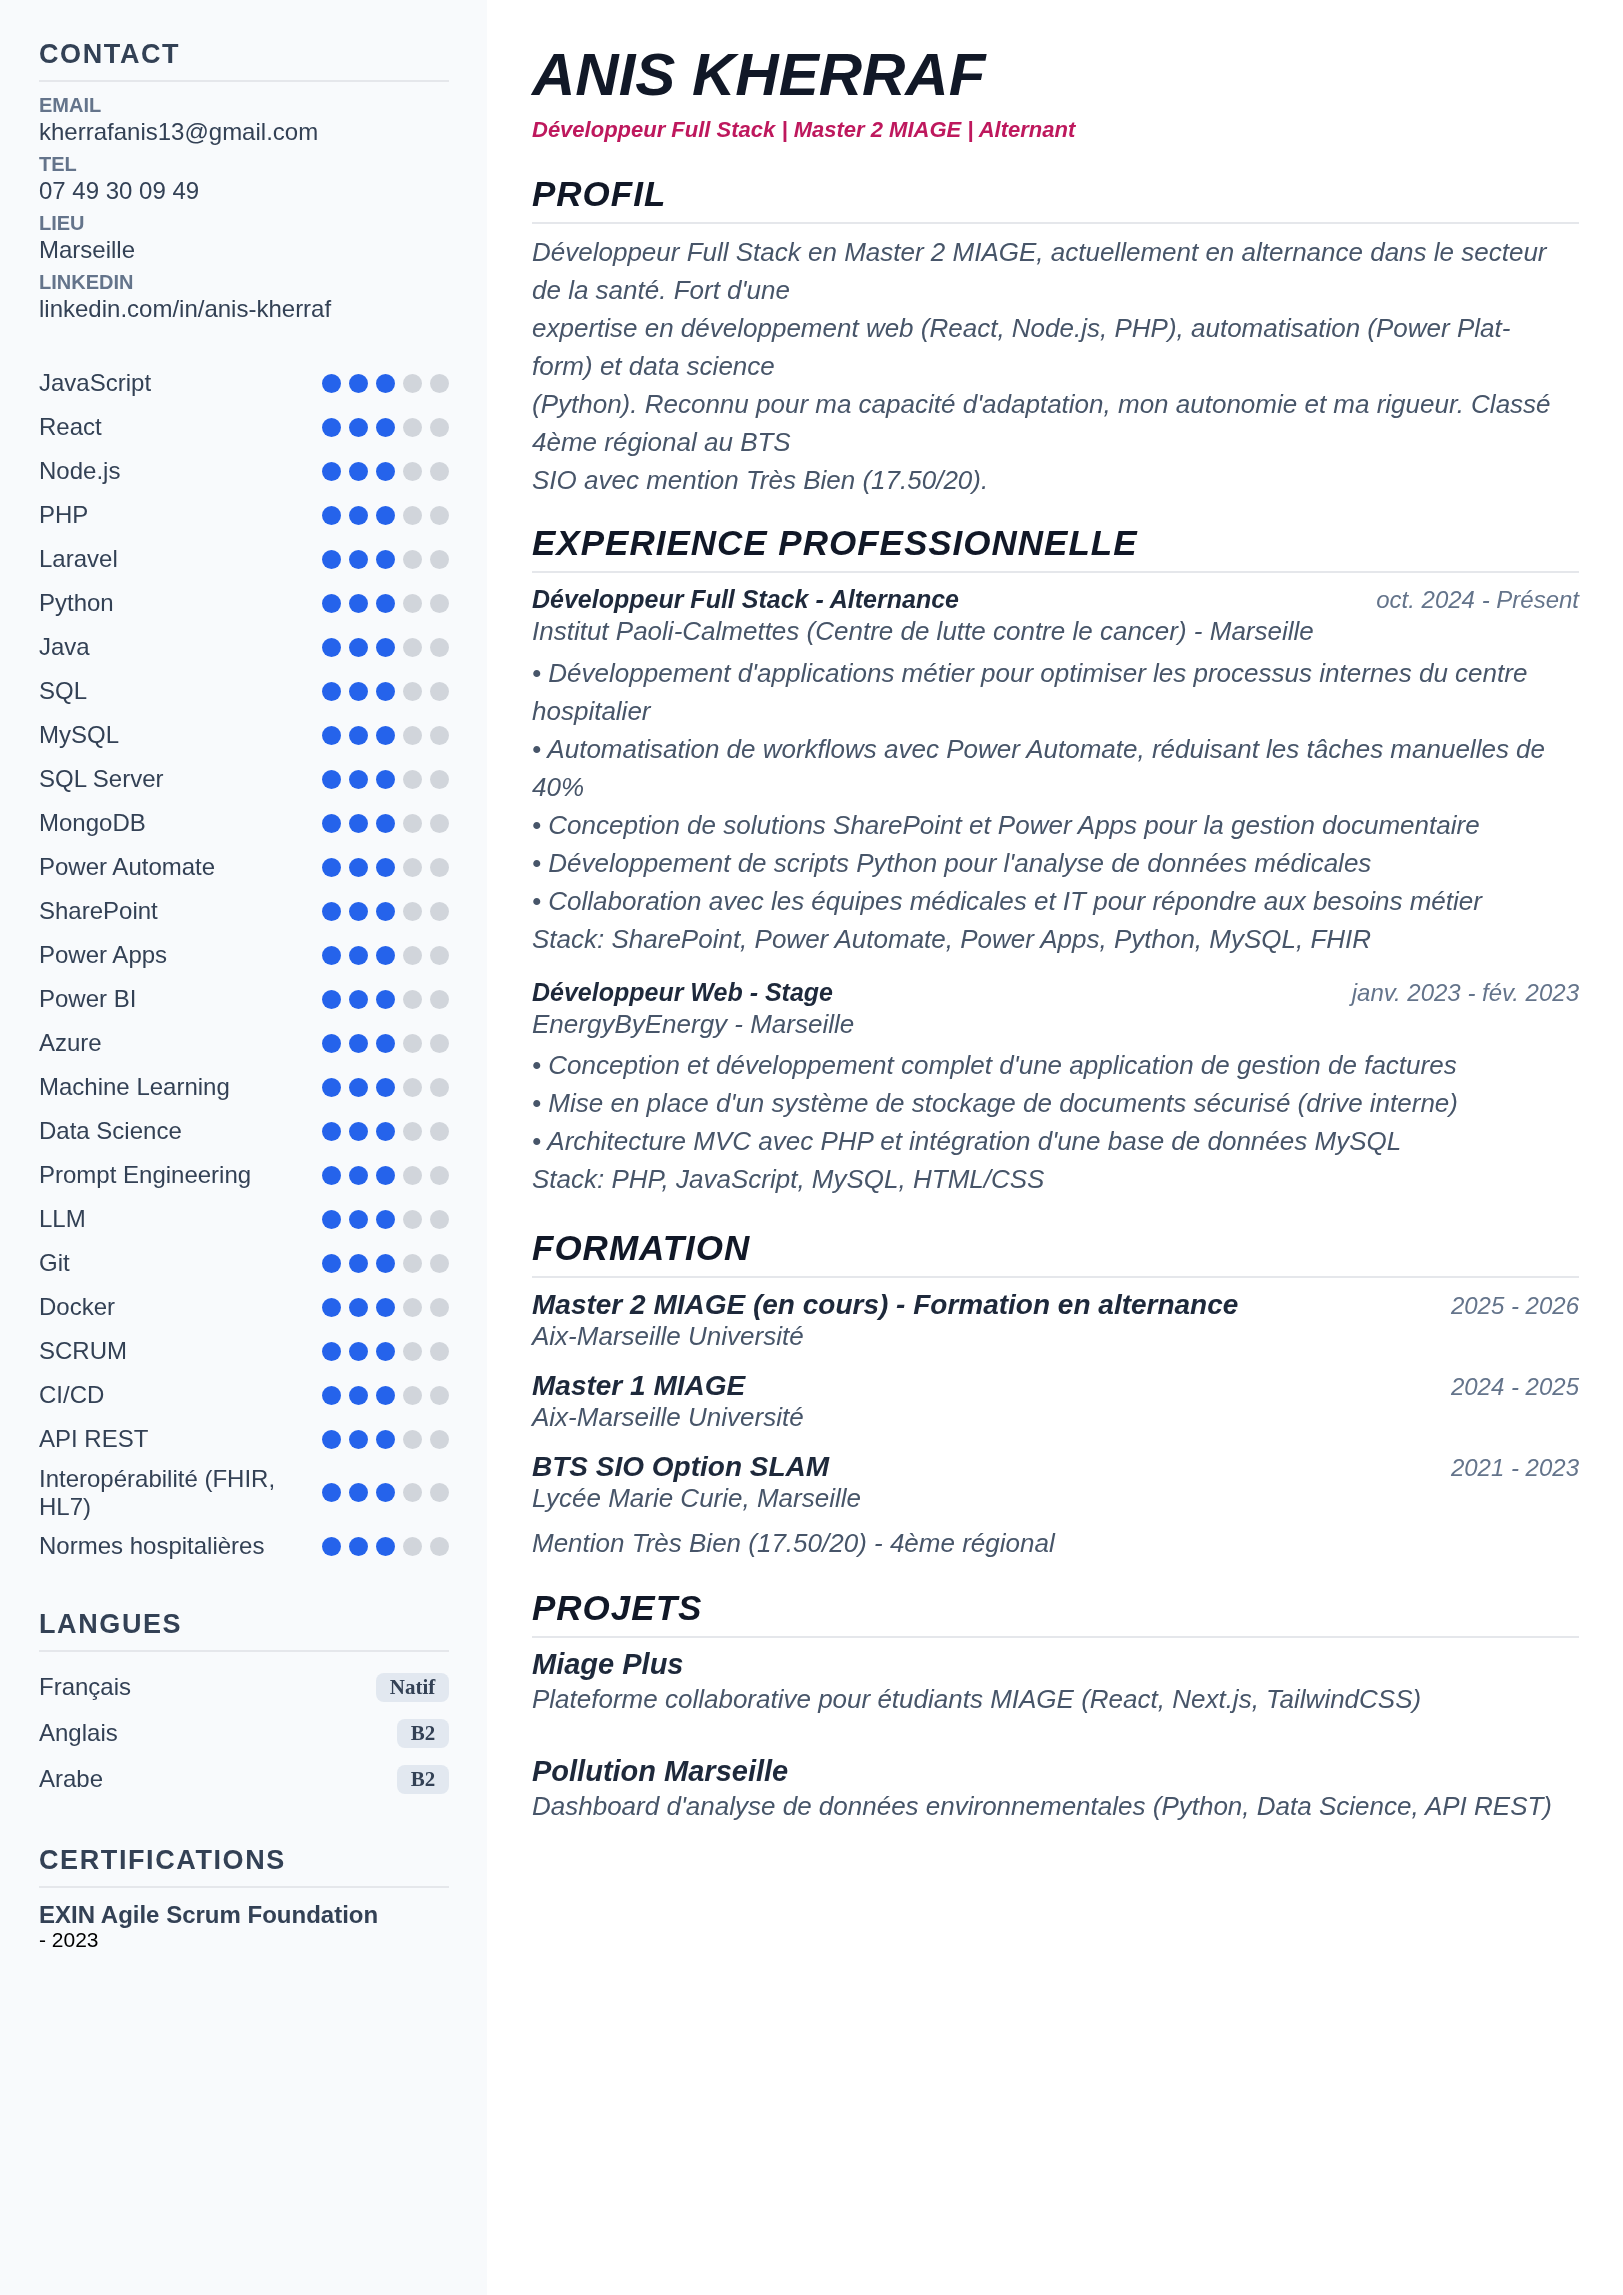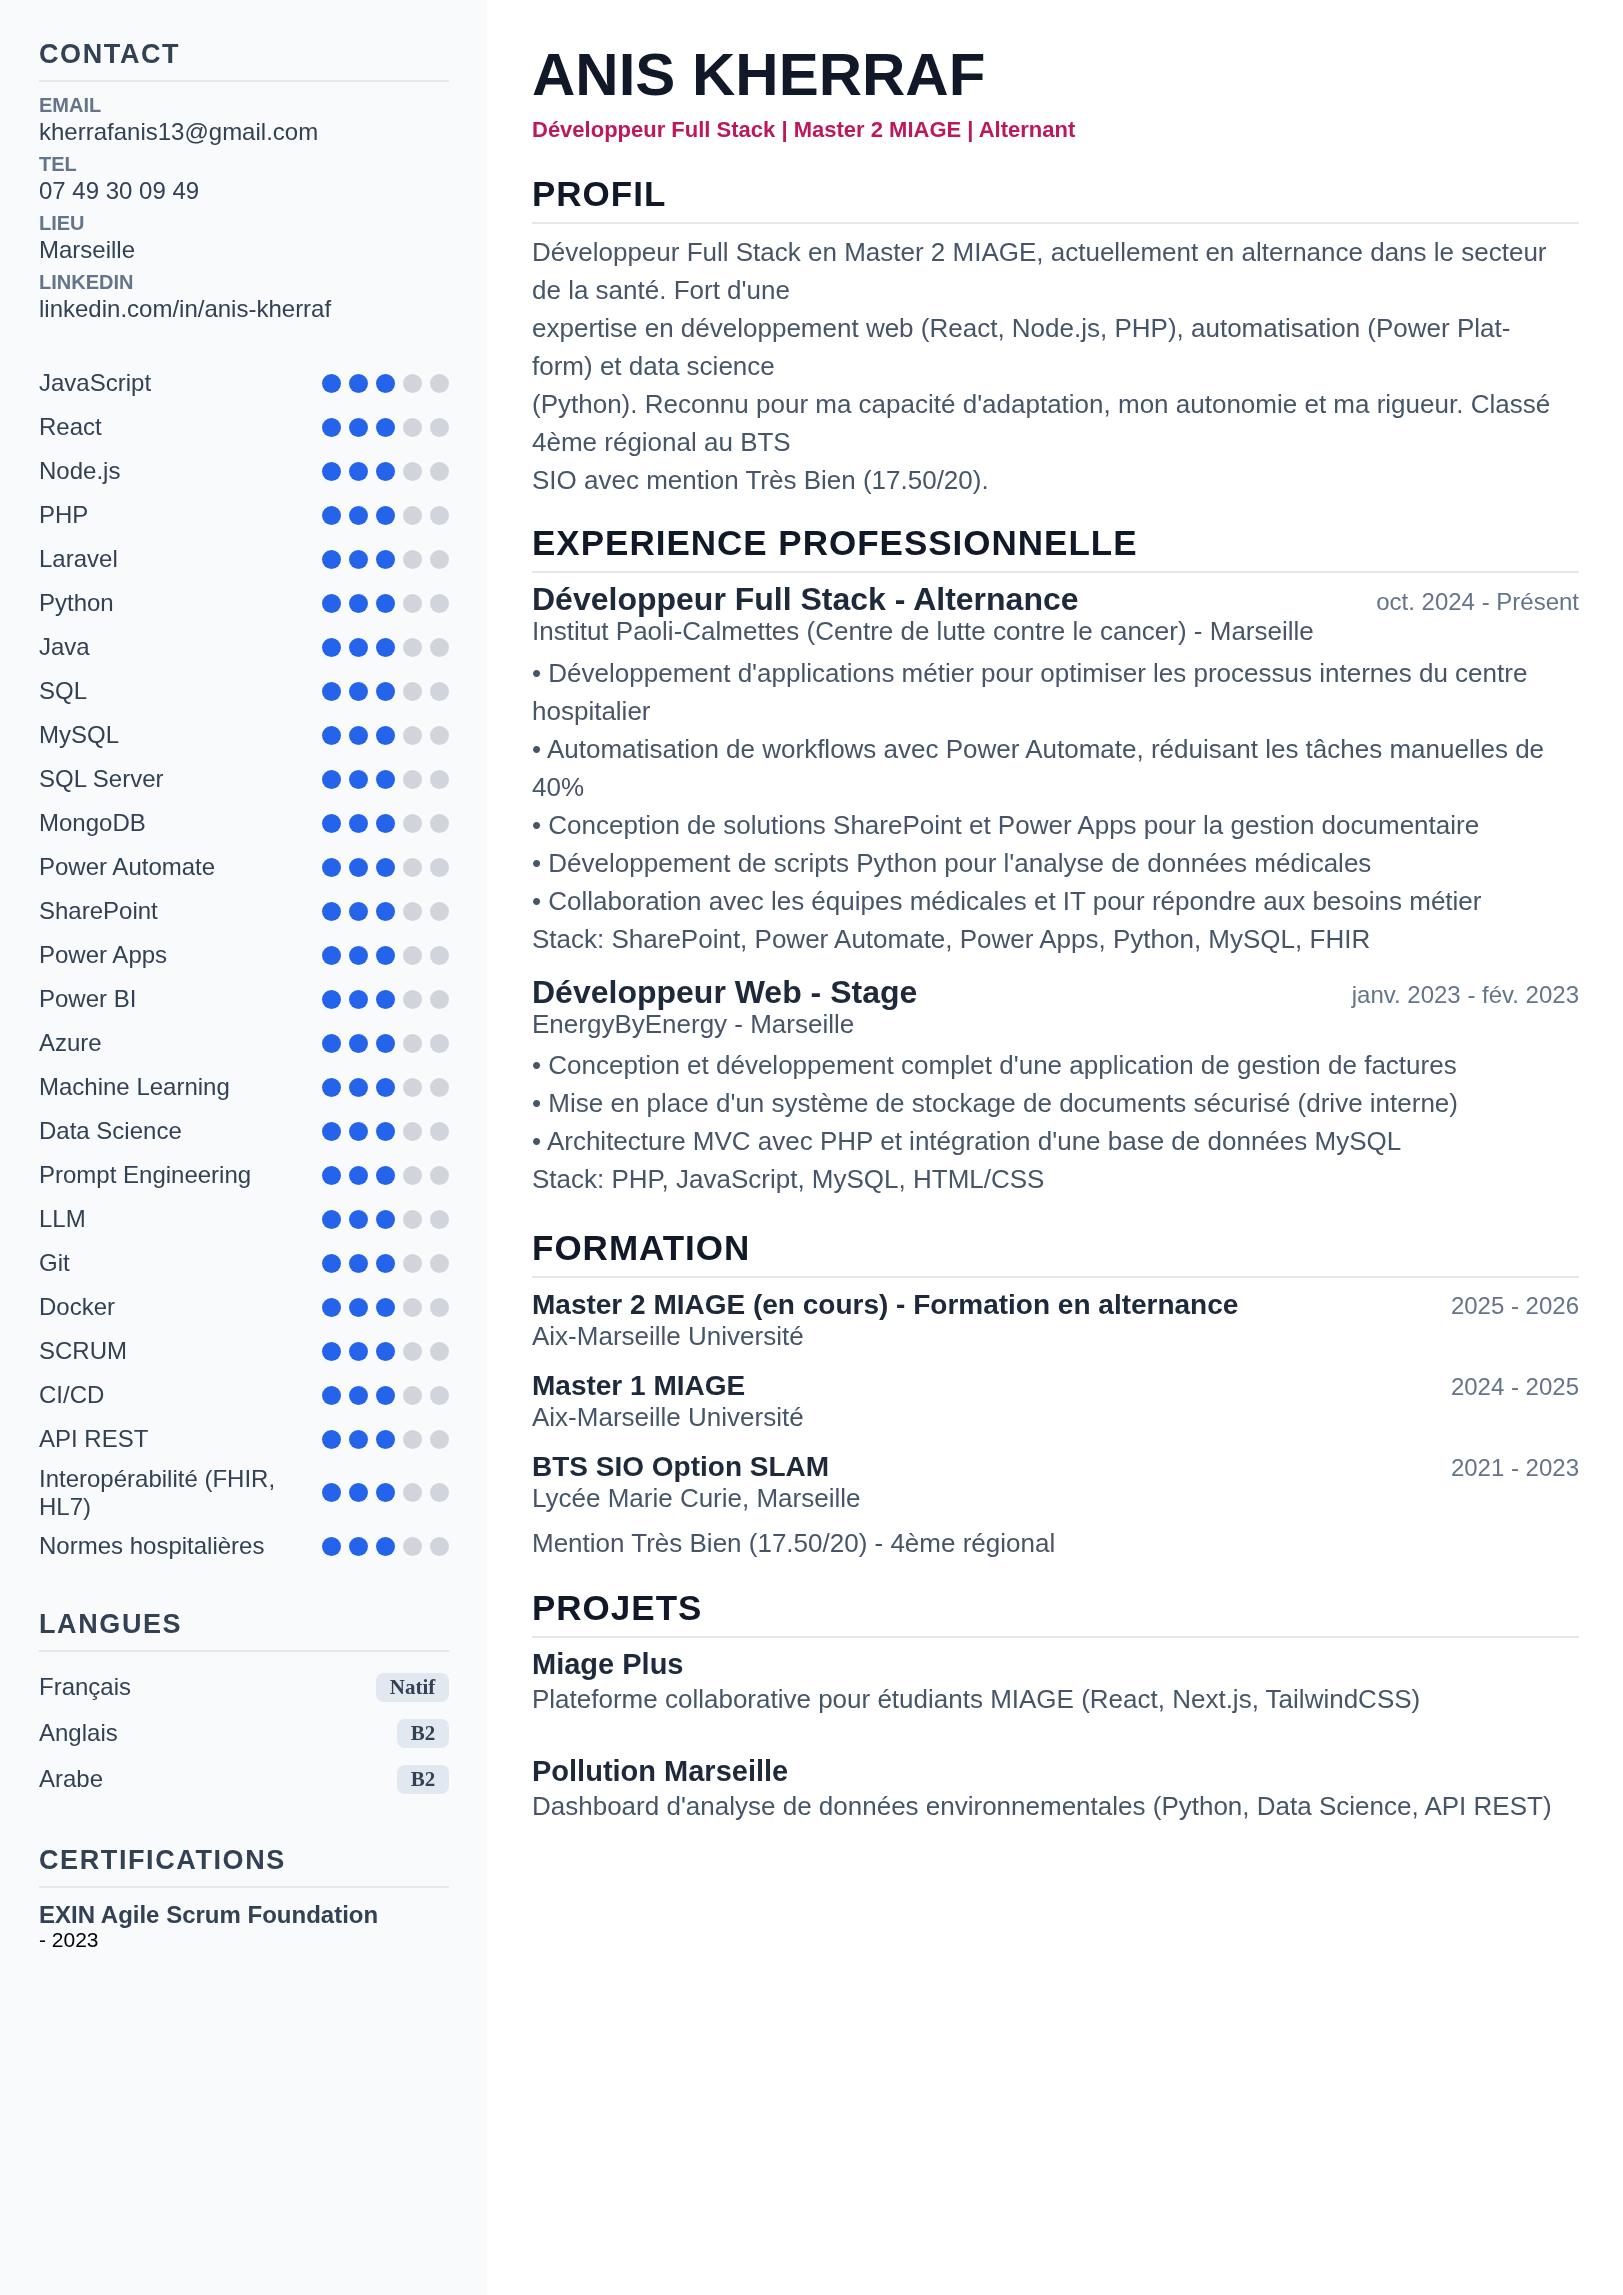--- a/index.html
+++ b/index.html
@@ -45,40 +45,40 @@
   .lang-badge {
     font-size: 21px; font-weight: 700; color: #334155; background: #e2e8f0;
     border-radius: 7.9px; height: 29px; line-height: 29px; padding: 0 13.7px; font-family: Liberation Serif, serif;
   }
 
   #certifications { margin-top: 41px; }
   .cert-name { font-size: 24px; font-weight: 700; color: #334155; line-height: 29px; }
   .cert-year { font-size: 21px; color: #000000; line-height: 22px; }
 
   
-  .main { flex: 1; padding: 42px 44px 4px 45px; }
+  .main { flex: 1; padding: 42px 44px 4px 45px; font-style: italic; }
   .name {
     font-size: 60px; font-weight: 700; color: #111827; line-height: 65px; letter-spacing: 0px;
   }
   .headline {
     font-size: 22px; font-weight: 700; color: #be185d; line-height: 38px; margin-top: 3.9px;
   }
   .main-title {
     font-size: 35px; font-weight: 700; color: #111827; letter-spacing: 1px;
     line-height: 39px; padding-bottom: 9.2px; border-bottom: 2px solid #e5e7eb;
     margin-bottom: 9.2px; text-transform: uppercase;
   }
   #profil { margin-top: 25px; }
   .profile-text { font-size: 26px; color: #475569; line-height: 38px; }
   .profile-line { display: block; }
 
   #experience { margin-top: 23.6px; }
   .job { margin-bottom: 17px; }
   .job-head { display: flex; justify-content: space-between; align-items: baseline; }
-  .job-title { font-size: 32px; font-weight: 700; color: #1e293b; line-height: 34px; }
+  .job-title { font-size: 25px; font-weight: 700; color: #1e293b; line-height: 34px; }
   .job-date { font-size: 24px; color: #64748b; }
   .job-company { font-size: 26px; color: #475569; line-height: 31px; margin-bottom: 6.5px; }
   .job-bullet, .job-stack { font-size: 26px; color: #475569; line-height: 38px; }
 
   #formation { margin-top: 30px; }
   .edu { margin-bottom: 18.3px; }
   .edu-head { display: flex; justify-content: space-between; align-items: baseline; }
   .edu-title { font-size: 28px; font-weight: 700; color: #1e293b; line-height: 33px; }
   .edu-date { font-size: 24px; color: #64748b; }
   .edu-school { font-size: 26px; color: #475569; line-height: 30px; }

